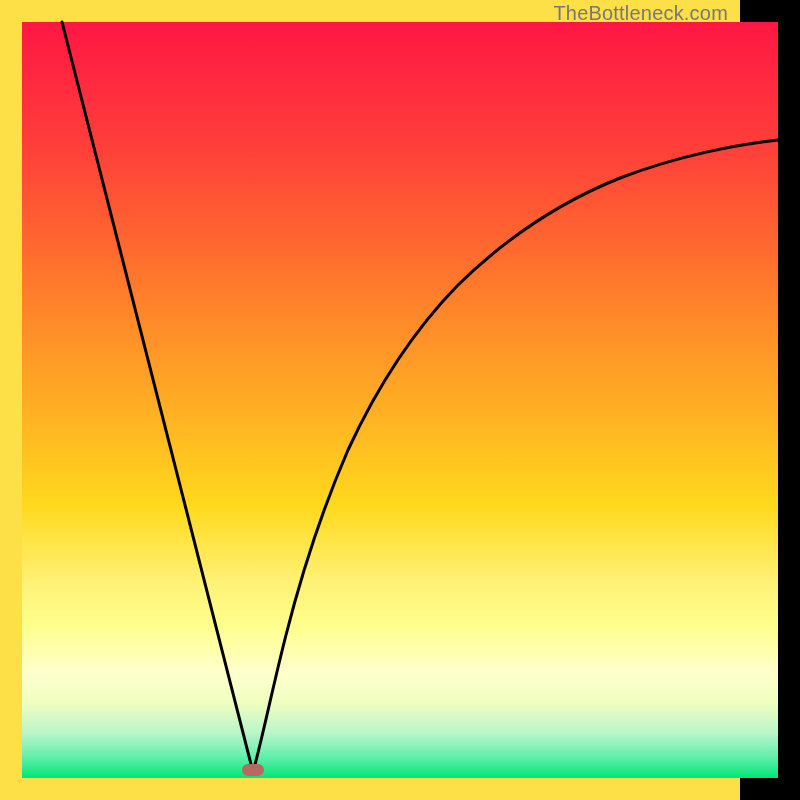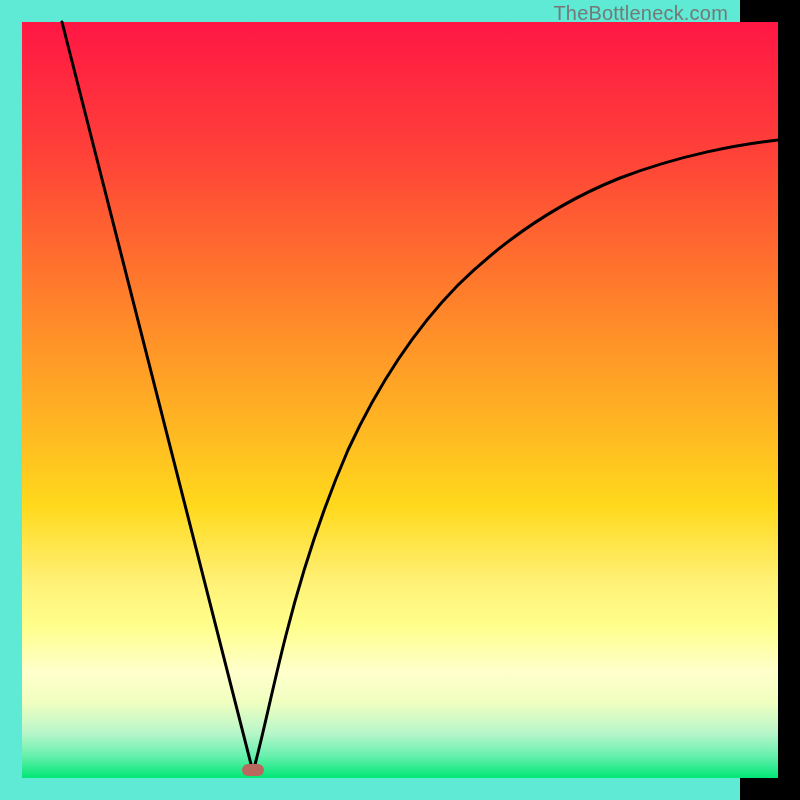--- a/index.html
+++ b/index.html
@@ -1,21 +1,21 @@
 <!DOCTYPE html>
 <html><head>
 <meta charset="utf-8">
 <style>
   * { margin: 0; padding: 0; box-sizing: border-box; }
   body { width: 800px; height: 800px; background: #000; position: relative; overflow: hidden; }
   .frame {
     position: absolute;
     top: 0; left: 0;
     width: 740px; height: 800px;
-    background: #5eead4;
+    background: #fde047;
   }
   .plot-area {
     position: absolute;
     top: 22px;
     left: 22px;
     width: 756px;
     height: 756px;
     background: linear-gradient(to bottom,
       #ff1744 0%,
       #ff2a3f 8%,

